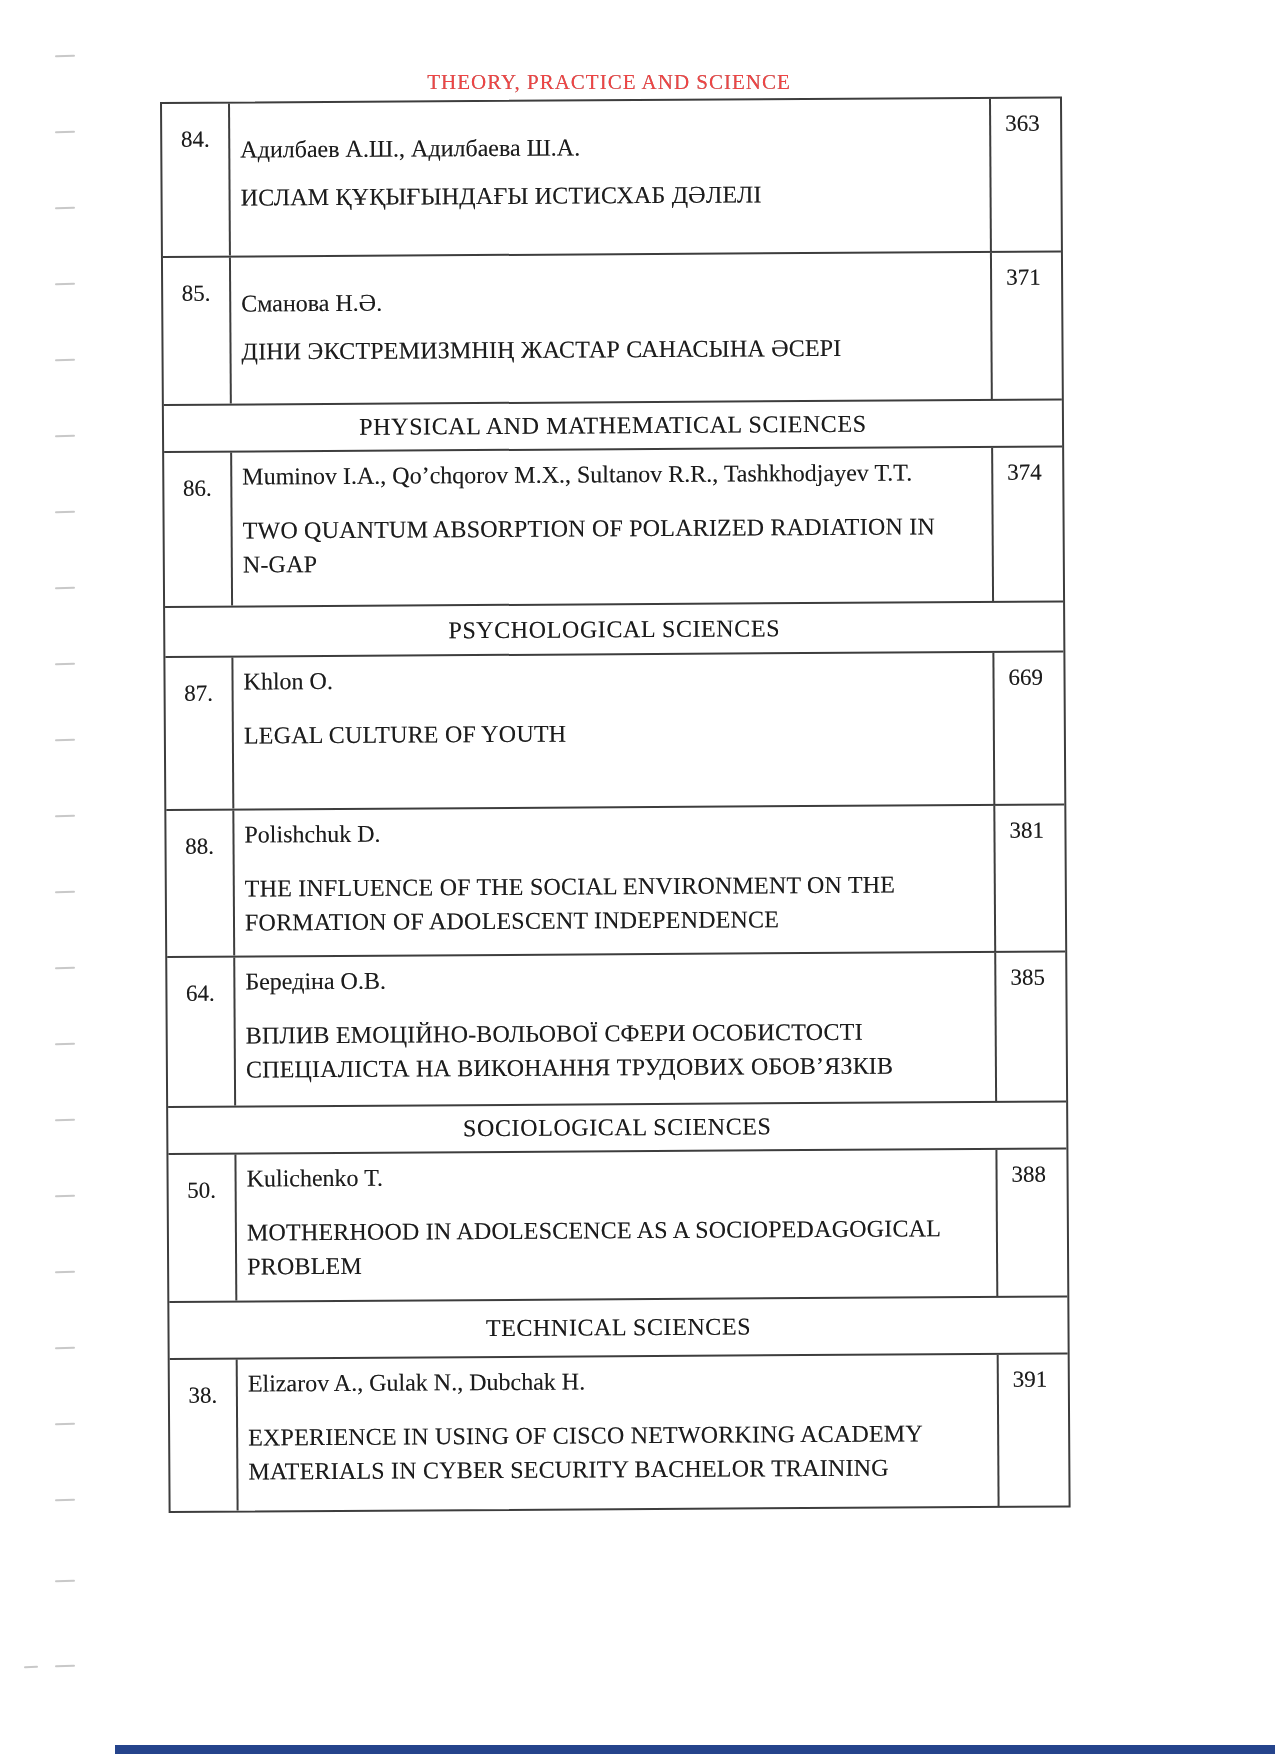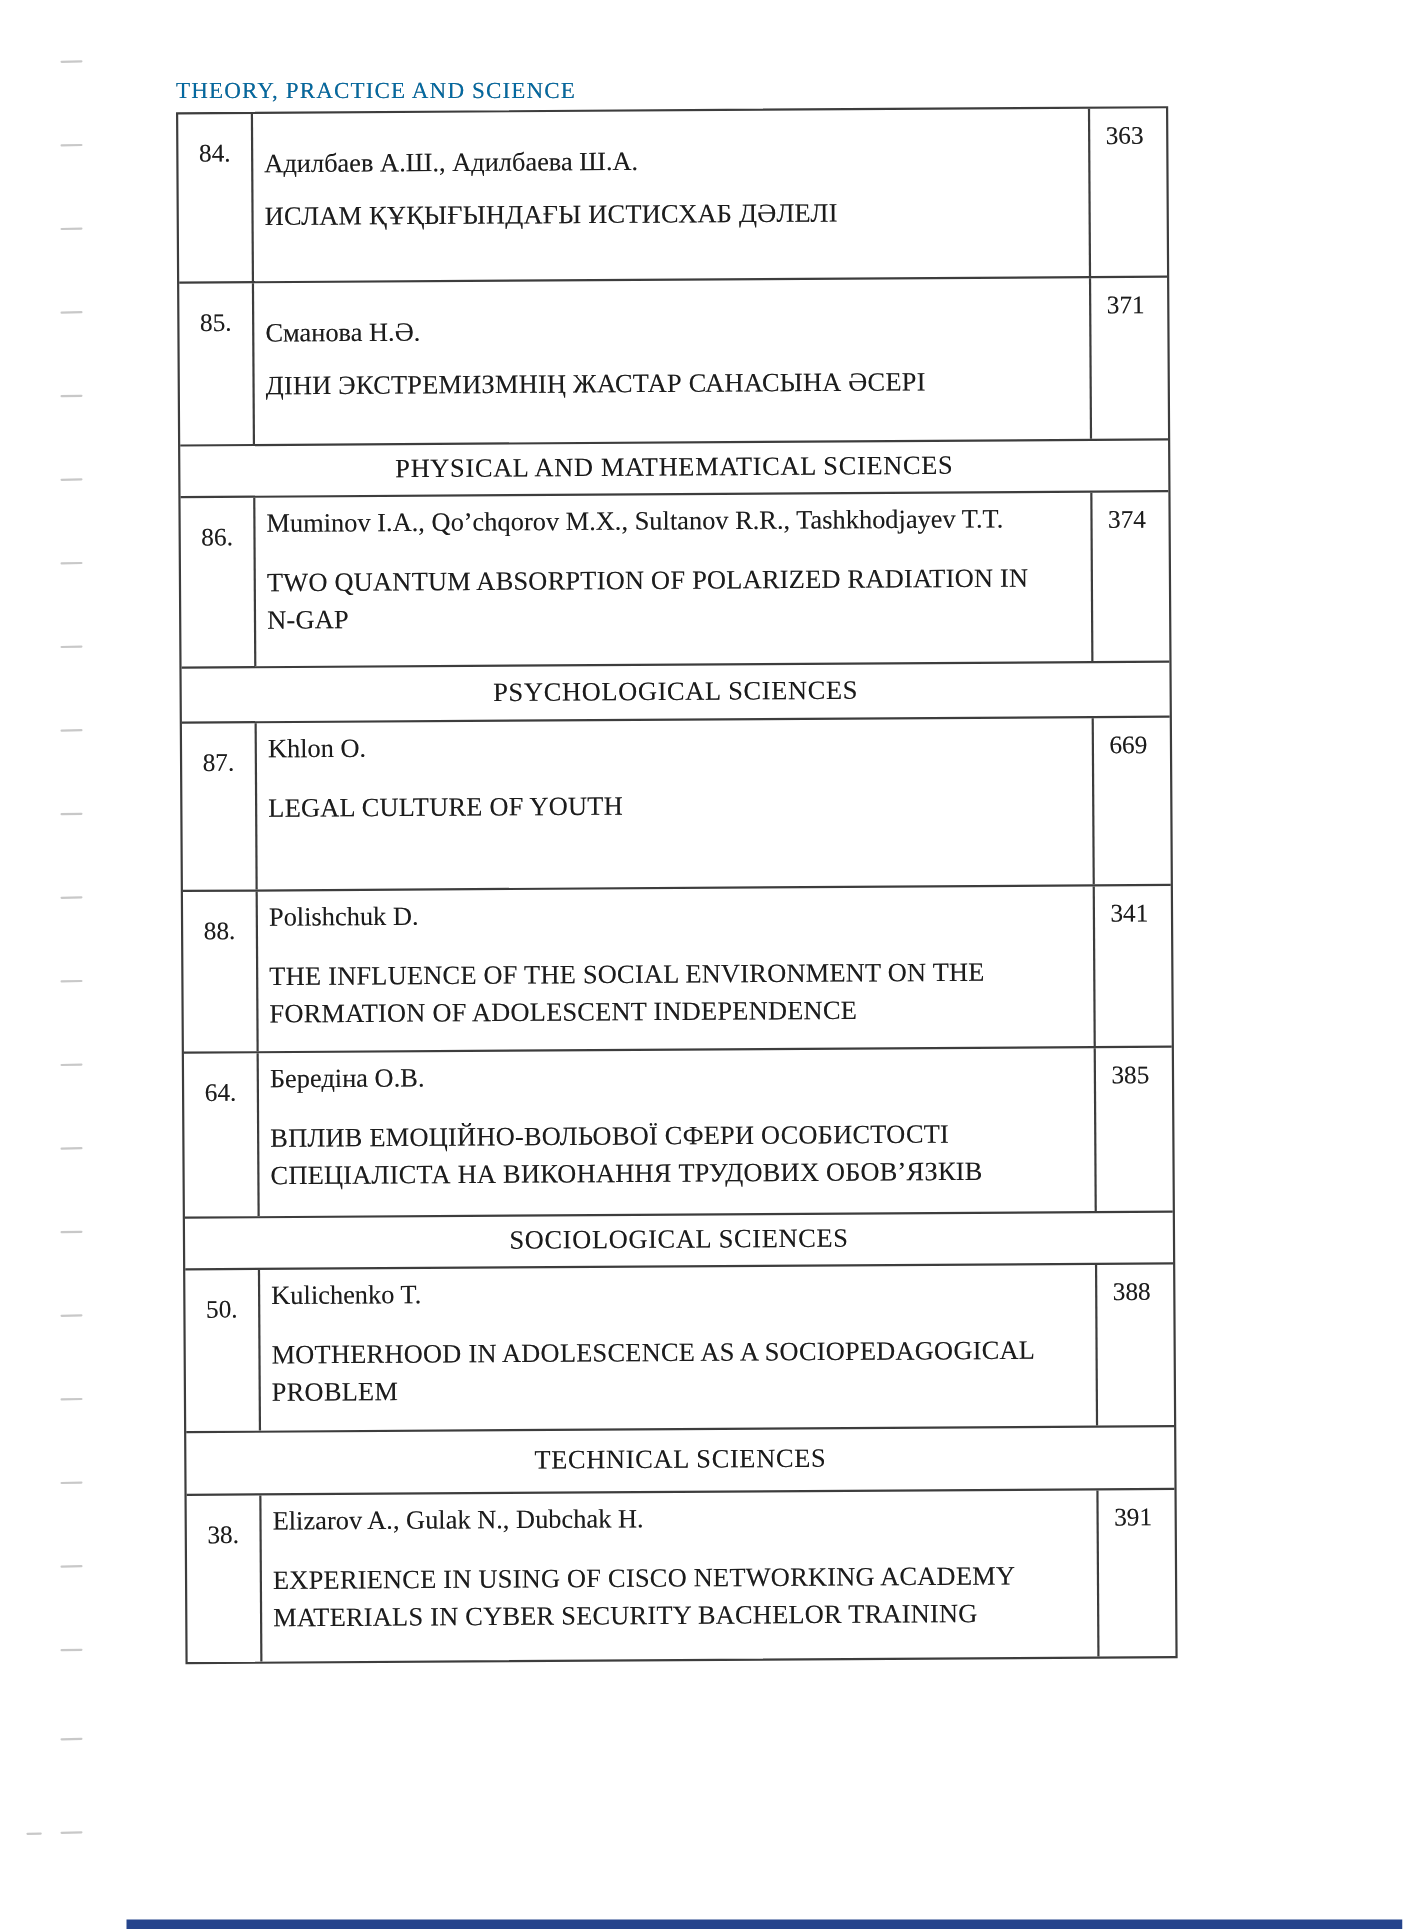--- a/index.html
+++ b/index.html
@@ -5,22 +5,22 @@
   html,body{margin:0;padding:0;}
   body{
     width:1275px;height:1754px;position:relative;overflow:hidden;
     background:#ffffff;
     font-family:"Liberation Serif","DejaVu Serif",serif;
     color:#1c1c1c;
   }
   
   .page-header{
     position:absolute;left:160px;top:70px;width:898px;
-    text-align:left;font-size:21px;letter-spacing:1px;
-    color:#0369a1;
+    text-align:center;font-size:21px;letter-spacing:1px;
+    color:#ef4444;
   }
   
   .toc-table{
     position:absolute;left:160px;top:102px;width:898px;
     border:2px solid #3d3d3d;
     transform:rotate(-0.35deg);transform-origin:0 0;
     background:transparent;
   }
   .entry-row{display:flex;box-sizing:border-box;}
   .entry-row + .entry-row,
@@ -104,21 +104,21 @@
       </div>
       <div class="c-page">669</div>
     </div>
     <div class="entry-row" style="height: 147px;">
       <div class="c-num">88.</div>
       <div class="c-body">
         <div class="authors">Polishchuk D.</div>
         <div class="title">THE INFLUENCE OF THE SOCIAL ENVIRONMENT ON THE
 FORMATION OF ADOLESCENT INDEPENDENCE</div>
       </div>
-      <div class="c-page">341</div>
+      <div class="c-page">381</div>
     </div>
     <div class="entry-row" style="height: 150px;">
       <div class="c-num">64.</div>
       <div class="c-body">
         <div class="authors">Бередіна О.В.</div>
         <div class="title">ВПЛИВ ЕМОЦІЙНО-ВОЛЬОВОЇ СФЕРИ ОСОБИСТОСТІ
 СПЕЦІАЛІСТА НА ВИКОНАННЯ ТРУДОВИХ ОБОВ’ЯЗКІВ</div>
       </div>
       <div class="c-page">385</div>
     </div>

